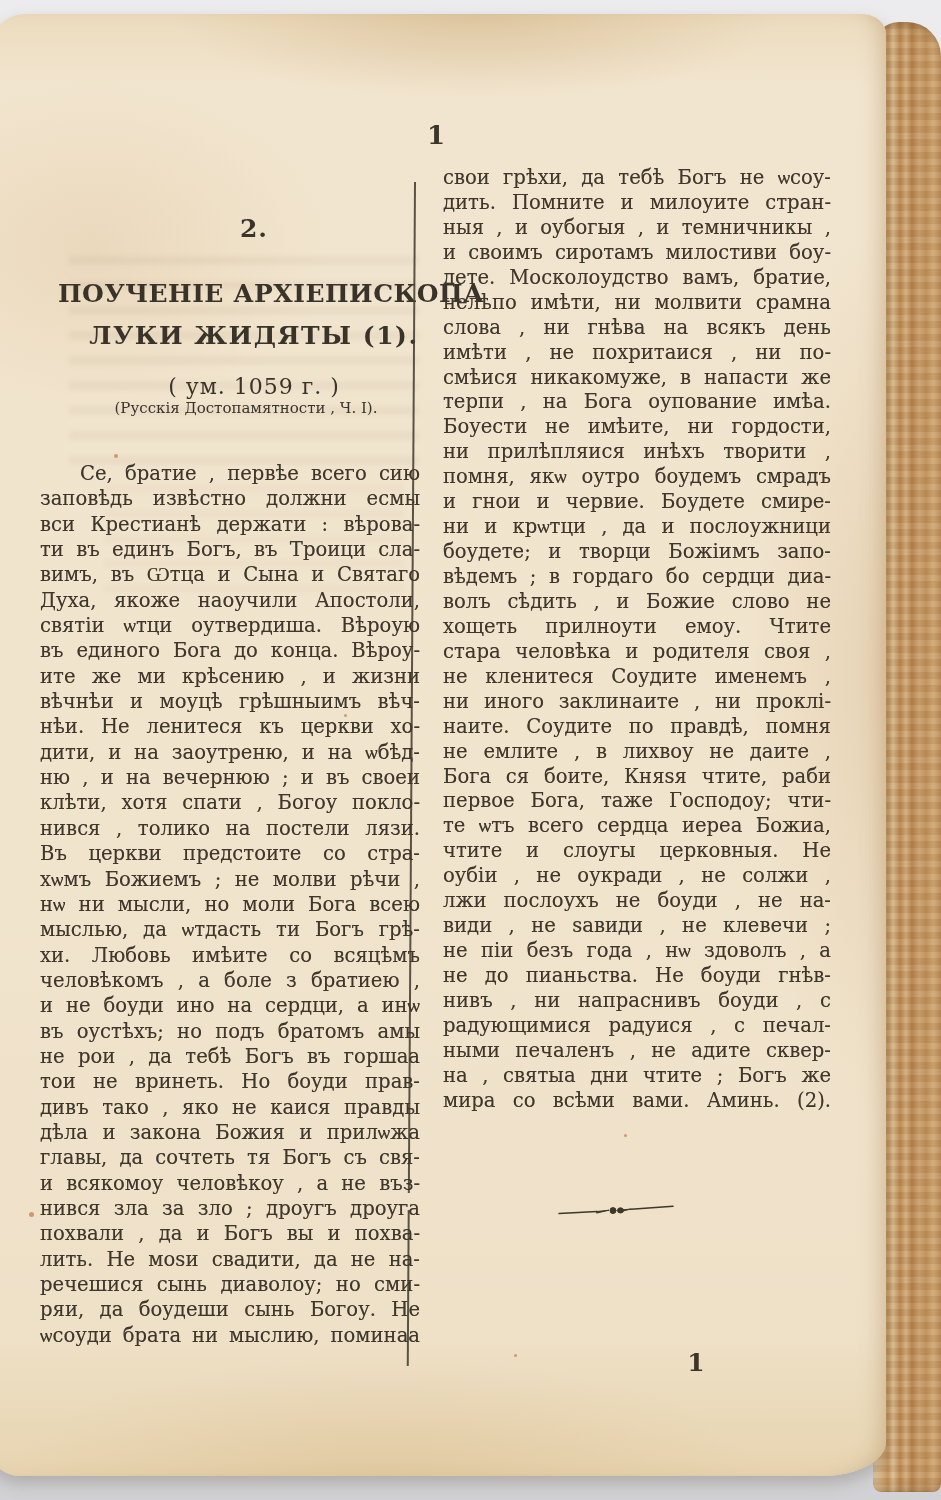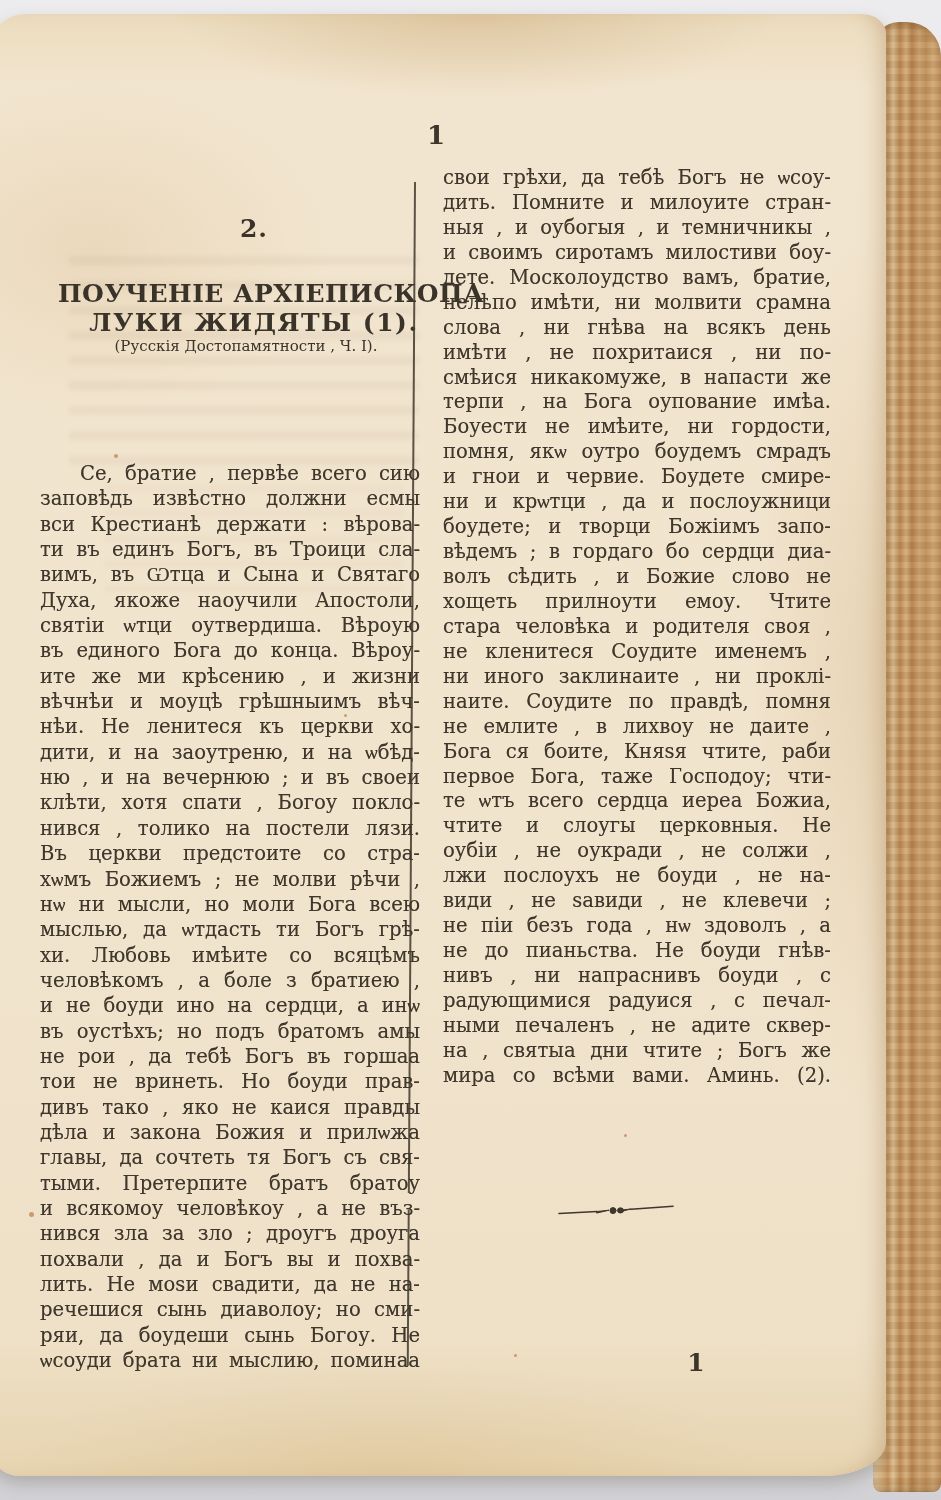--- a/index.html
+++ b/index.html
@@ -48,21 +48,21 @@
   .page-num{
     position:absolute;width:60px;text-align:center;
     color:#3c352a;font-weight:700;font-size:26px;
   }
   .page-num.top{left:432px;top:106px;}
   .page-num.bottom{left:692px;top:1334px;font-size:25px;}
 
   .heading{position:absolute;left:84px;top:200px;width:392px;text-align:center;color:#3a332a;}
   .section-num{font-size:25px;font-weight:700;letter-spacing:1px;}
   .title-l1{margin-top:36px;font-size:25px;font-weight:700;letter-spacing:.5px;white-space:nowrap;}
-  .title-l2{font-size:25px;font-weight:700;letter-spacing:1.5px;white-space:nowrap;}
+  .title-l2{margin-top:13px;font-size:25px;font-weight:700;letter-spacing:1.5px;white-space:nowrap;}
   .subtitle{margin-top:24px;font-size:22px;letter-spacing:1px;white-space:nowrap;}
   .source{font-size:15px;white-space:nowrap;margin-left:-16px;}
 
   .col-divider{
     position:absolute;left:440px;top:168px;width:2.4px;height:1184px;
     background:linear-gradient(180deg,#463e31 0%,#463e31 85.4%,transparent 85.4%,transparent 86.8%,#463e31 86.8%,#463e31 100%);
     transform:rotate(.35deg);transform-origin:top center;opacity:.88;
   }
 
   .col{position:absolute;color:#3f372c;}
@@ -98,20 +98,21 @@
     <span class="fox" style="left:55px;top:1198px;width:5px;height:5px;"></span>
     <span class="fox" style="left:370px;top:700px;width:3px;height:3px;"></span>
     <span class="fox" style="left:540px;top:1340px;width:3px;height:3px;"></span>
 
     <div class="page-num top">1</div>
 
     <div class="heading">
       <div class="section-num">2.</div>
       <div class="title-l1">ПОУЧЕНІЕ АРХІЕПИСКОПА</div>
       <div class="title-l2">ЛУКИ ЖИДЯТЫ (1).</div>
+      <div class="subtitle">( ум. 1059 г. )</div>
       <div class="source">(Русскія Достопамятности , Ч. I).</div>
     </div>
 
     <div class="col-divider"></div>
 
     <div class="col col-left">
         <div class="text-line">Се, братие , первѣе всего сию</div>
         <div class="text-line">заповѣдь извѣстно должни есмы</div>
         <div class="text-line">вси Крестианѣ держати : вѣрова-</div>
         <div class="text-line">ти въ единъ Богъ, въ Троици сла-</div>
@@ -132,41 +133,41 @@
         <div class="text-line">мыслью, да ѡтдасть ти Богъ грѣ-</div>
         <div class="text-line">хи. Любовь имѣите со всяцѣмъ</div>
         <div class="text-line">человѣкомъ , а боле з братиею ,</div>
         <div class="text-line">и не боуди ино на сердци, а инѡ</div>
         <div class="text-line">въ оустѣхъ; но подъ братомъ амы</div>
         <div class="text-line">не рои , да тебѣ Богъ въ горшаа</div>
         <div class="text-line">тои не вринеть. Но боуди прав-</div>
         <div class="text-line">дивъ тако , яко не каися правды</div>
         <div class="text-line">дѣла и закона Божия и прилѡжа</div>
         <div class="text-line">главы, да сочтеть тя Богъ съ свя-</div>
-        <div class="text-line">тыми. Претерпите братъ братоу</div>
         <div class="text-line">и всякомоу человѣкоу , а не въз-</div>
         <div class="text-line">нився зла за зло ; дроугъ дроуга</div>
         <div class="text-line">похвали , да и Богъ вы и похва-</div>
         <div class="text-line">лить. Не моѕи свадити, да не на-</div>
         <div class="text-line">речешися сынь диаволоу; но сми-</div>
         <div class="text-line">ряи, да боудеши сынь Богоу. Не</div>
         <div class="text-line">ѡсоуди брата ни мыслию, поминаа</div>
       </div>
     <div class="col col-right">
         <div class="text-line">свои грѣхи, да тебѣ Богъ не ѡсоу-</div>
         <div class="text-line">дить. Помните и милоуите стран-</div>
         <div class="text-line">ныя , и оубогыя , и темничникы ,</div>
         <div class="text-line">и своимъ сиротамъ милостиви боу-</div>
         <div class="text-line">дете. Москолоудство вамъ, братие,</div>
         <div class="text-line">нелѣпо имѣти, ни молвити срамна</div>
         <div class="text-line">слова , ни гнѣва на всякъ день</div>
         <div class="text-line">имѣти , не похритаися , ни по-</div>
         <div class="text-line">смѣися никакомуже, в напасти же</div>
         <div class="text-line">терпи , на Бога оупование имѣа.</div>
         <div class="text-line">Боуести не имѣите, ни гордости,</div>
+        <div class="text-line">ни прилѣпляися инѣхъ творити ,</div>
         <div class="text-line">помня, якѡ оутро боудемъ смрадъ</div>
         <div class="text-line">и гнои и червие. Боудете смире-</div>
         <div class="text-line">ни и крѡтци , да и послоужници</div>
         <div class="text-line">боудете; и творци Божіимъ запо-</div>
         <div class="text-line">вѣдемъ ; в гордаго бо сердци диа-</div>
         <div class="text-line">волъ сѣдить , и Божие слово не</div>
         <div class="text-line">хощеть прилноути емоу. Чтите</div>
         <div class="text-line">стара человѣка и родителя своя ,</div>
         <div class="text-line">не кленитеся Соудите именемъ ,</div>
         <div class="text-line">ни иного заклинаите , ни проклі-</div>

